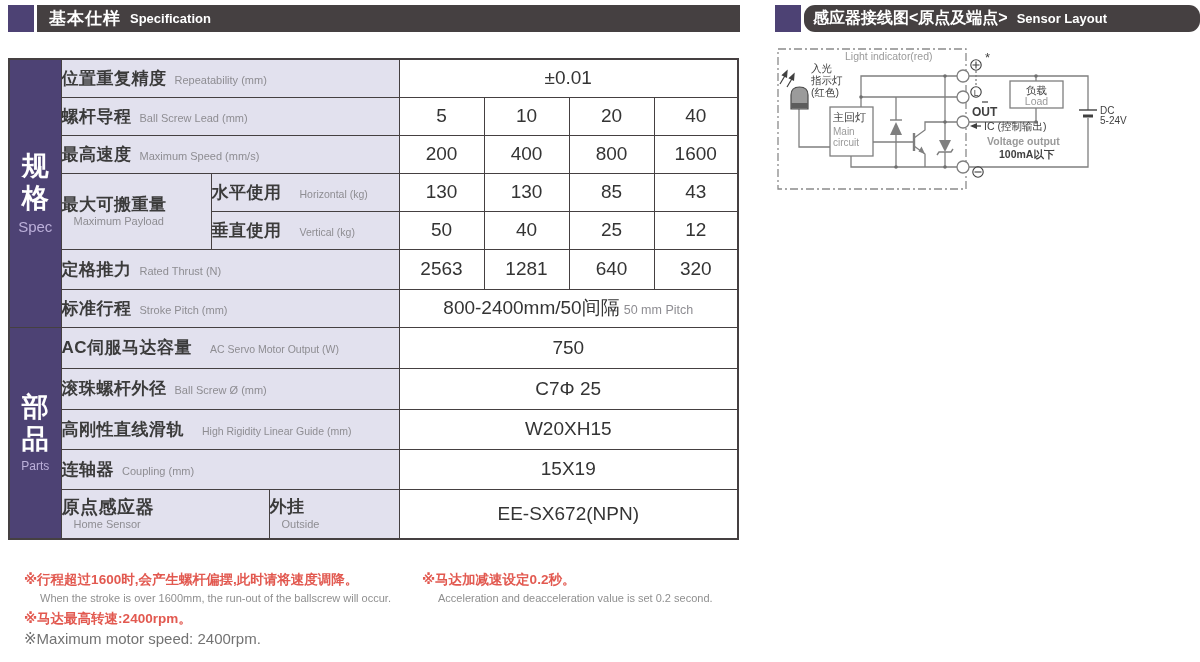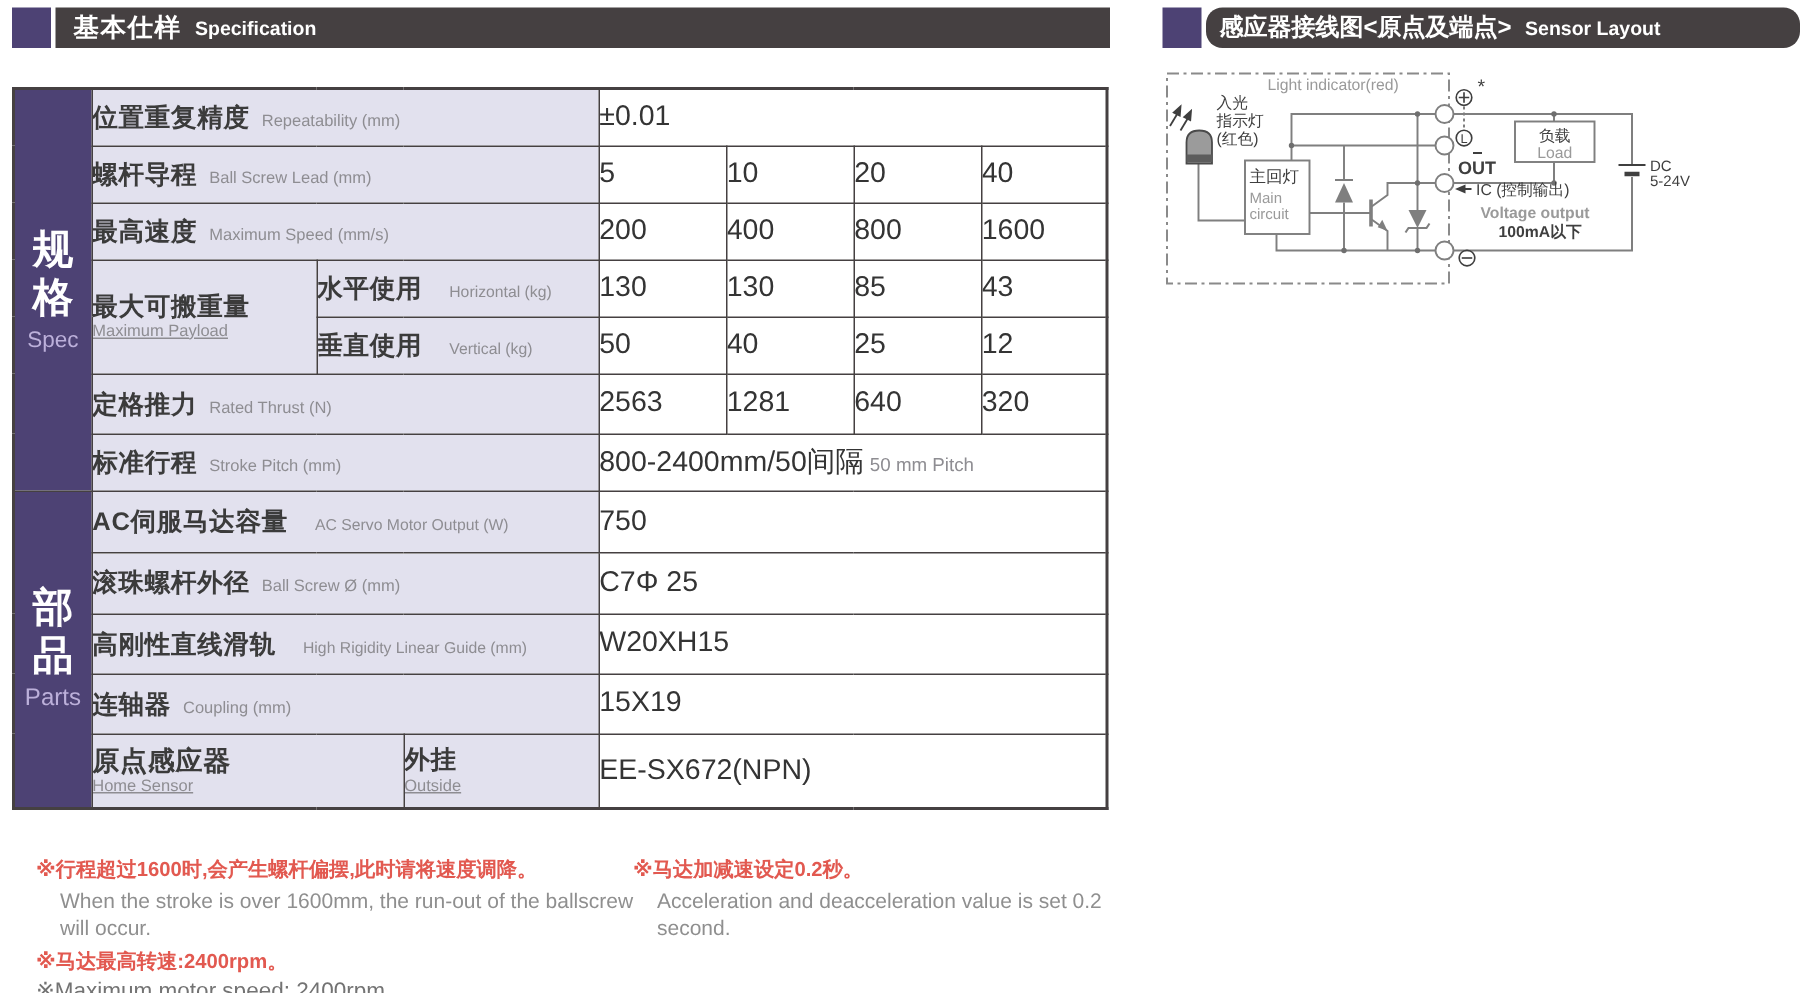--- a/index.html
+++ b/index.html
@@ -18,28 +18,28 @@
              border:2px solid #454041;}
   table.spec td{border:1.5px solid #454041;padding:0;overflow:hidden;}
   td.side{background:#4d4274;text-align:center;vertical-align:middle;}
   td.side .big{color:#fff;font-size:27px;font-weight:700;line-height:1.18;}
   td.side .small{color:#bcb0da;font-size:15px;margin-top:3px;}
   td.lbl{background:#e2e1ee;padding-left:10px;vertical-align:middle;}
   td.lbl .zh{font-size:17px;font-weight:700;color:#3b3b3b;letter-spacing:0.5px;}
   td.lbl .en{font-size:11px;color:#8e8d92;margin-left:8px;font-weight:400;}
   td.lbl .en.tight{margin-left:2px;font-size:10.5px;padding-left:16px;}
   td.lbl .stack{display:block;line-height:1.25;}
-  td.lbl .stack.en{margin-left:0;text-decoration:underline;}
-  td.val{background:#fff;text-align:left;vertical-align:middle;font-size:19px;color:#343434;}
+  td.lbl .stack.en{margin-left:12px;}
+  td.val{background:#fff;text-align:center;vertical-align:middle;font-size:19px;color:#343434;}
   td.val .sub{font-size:12.5px;color:#8e8d92;margin-left:4px;}
 
   
   .notes{position:absolute;top:571px;line-height:1.3;}
   .notes .red{color:#e25950;font-size:13.5px;font-weight:700;margin-bottom:2px;}
-  .notes .gray{color:#8f8f8f;font-size:14px;padding-left:16px;}
+  .notes .gray{color:#8f8f8f;font-size:11px;padding-left:16px;}
   .notes .gray2{color:#737373;font-size:15px;margin-top:2px;}
   .notes .red.mt{margin-top:5px;}
 
   
   .diagram{position:absolute;left:773px;top:44px;}
   svg text{font-family:"Liberation Sans","DejaVu Sans",sans-serif;}
   .t-dark{fill:#3f3f3f;}
   .t-gray{fill:#9a9a9a;}
 </style>
 </head>
@@ -140,21 +140,21 @@
         <span class="zh">标准行程</span><span class="en">Stroke Pitch (mm)</span>
       </td>
       <td class="val" colspan="4">
         <span>800-2400mm/50间隔</span><span class="sub">50 mm Pitch</span>
       </td>
     </tr>
     <tr style="height:41px">
       <td class="side" rowspan="5">
         <div class="big">部</div>
         <div class="big">品</div>
-        <div class="small" style="font-size:16px;">Parts</div>
+        <div class="small" style="font-size:12px;">Parts</div>
       </td>
       <td class="lbl" colspan="3">
         <span class="zh">AC伺服马达容量</span><span class="en tight">AC Servo Motor Output (W)</span>
       </td>
       <td class="val" colspan="4">750</td>
     </tr>
     <tr style="height:41px">
       <td class="lbl" colspan="3">
         <span class="zh">滚珠螺杆外径</span><span class="en">Ball Screw Ø (mm)</span>
       </td>

